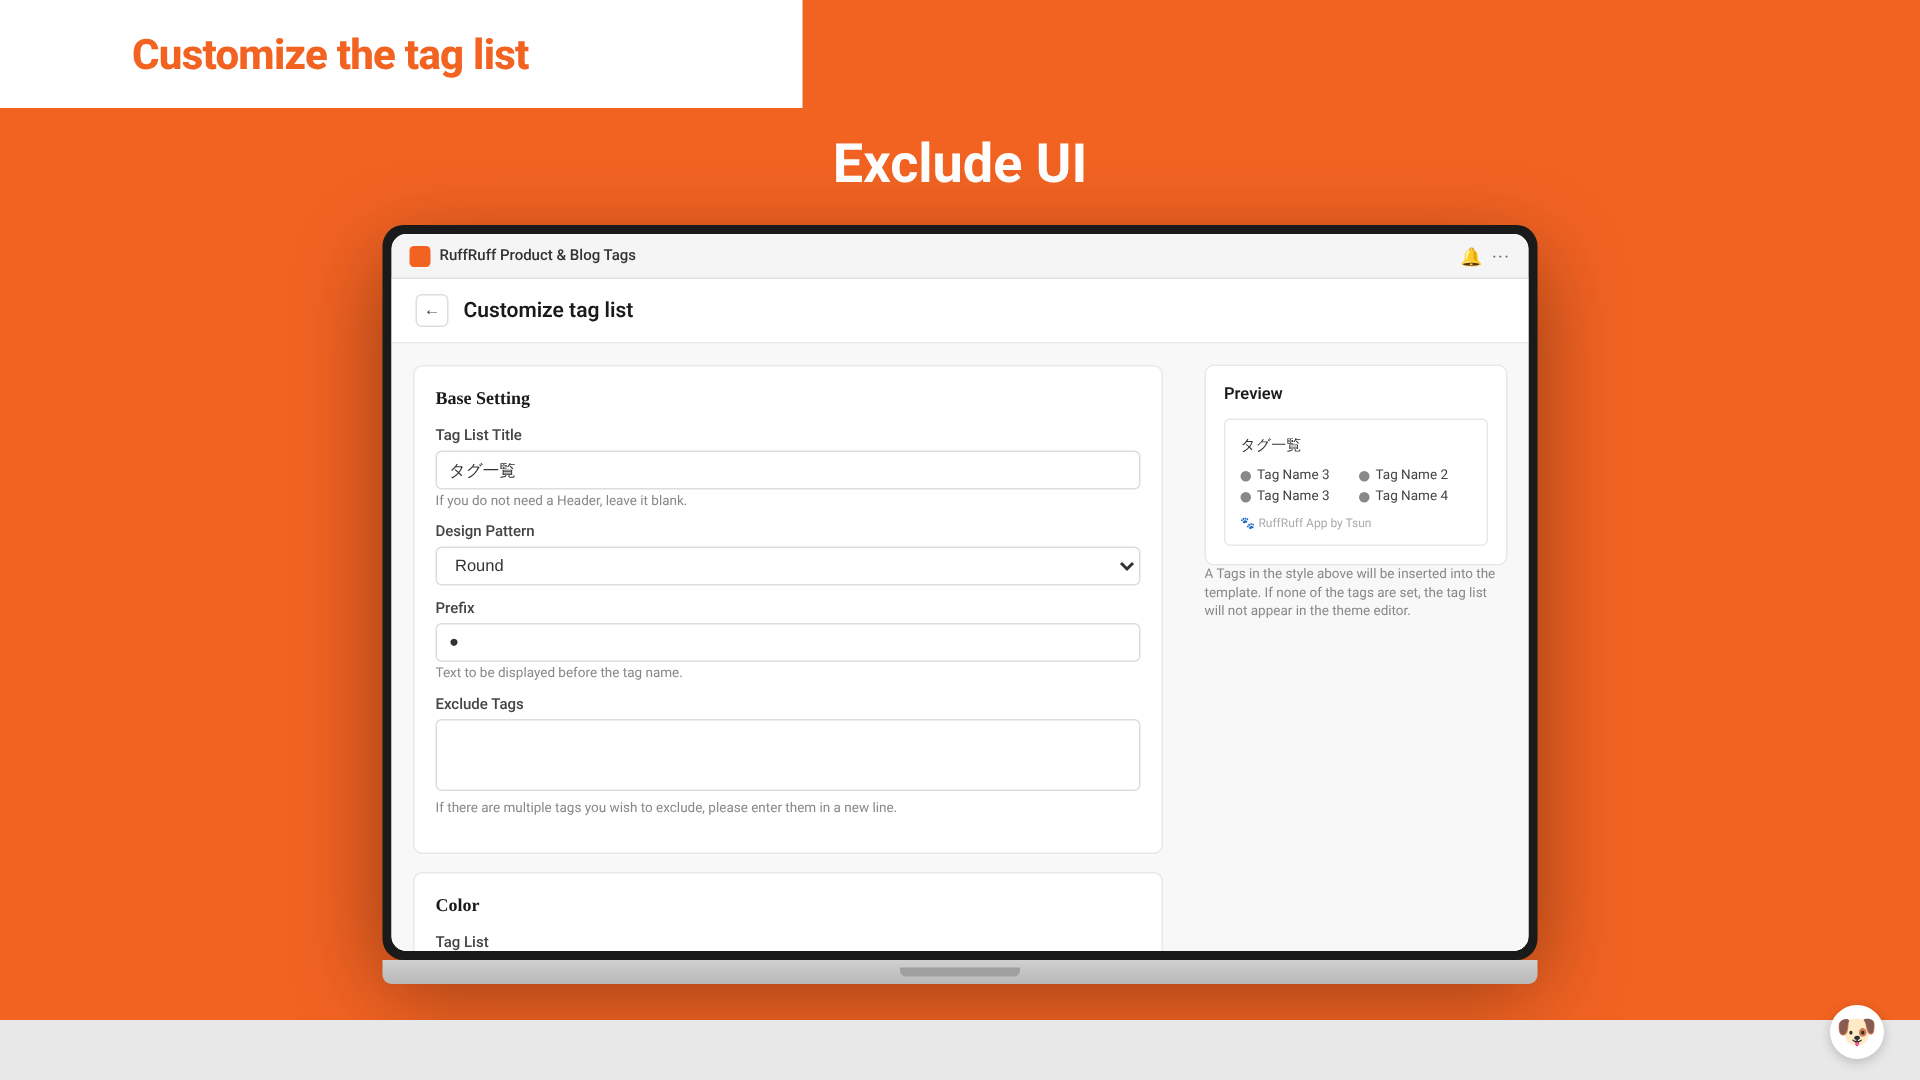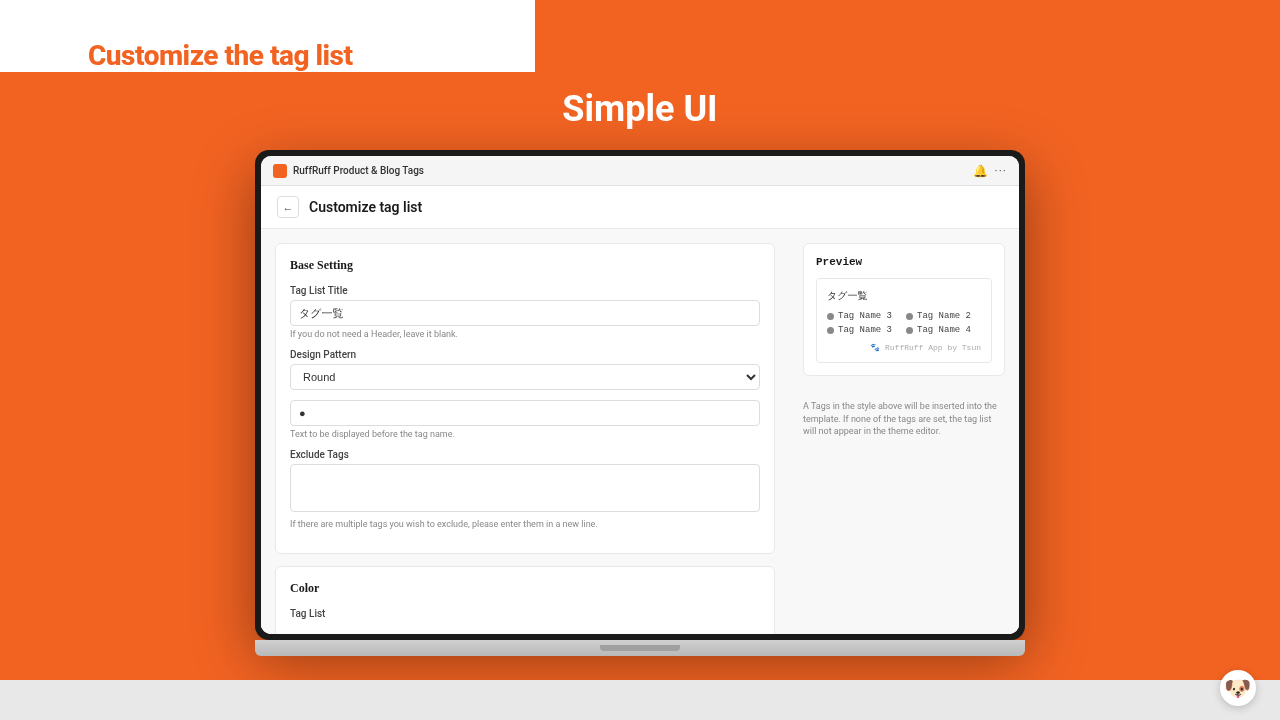--- a/index.html
+++ b/index.html
@@ -14,21 +14,21 @@
 
     
     .top-banner {
       position: absolute;
       top: 0;
       left: 0;
       width: 535px;
       height: 72px;
       background: #fff;
       display: flex;
-      align-items: flex-end;
+      align-items: center;
       padding-left: 88px;
     }
     .top-banner h1 {
       color: #F26322;
       font-size: 28px;
       font-weight: 800;
       letter-spacing: -0.5px;
     }
 
     
@@ -231,22 +231,21 @@
       background: #fff;
       resize: none;
     }
 
     
     .preview-card {
       background: #fff;
       border: 1px solid #e8e8e8;
       border-radius: 6px;
       padding: 12px;
-      margin-bottom: 24px;
-      font-family: Liberation Mono, monospace;
+      margin-bottom: 0;
     }
     .preview-title {
       font-size: 11px;
       font-weight: 600;
       color: #1a1a1a;
       margin-bottom: 10px;
     }
     .preview-inner {
       background: #fff;
       border: 1px solid #e8e8e8;
@@ -272,21 +271,20 @@
       color: #444;
     }
     .tag-dot {
       width: 7px;
       height: 7px;
       border-radius: 50%;
       background: #888;
       flex-shrink: 0;
     }
     .preview-footer {
-      text-align: right;
       margin-top: 8px;
       font-size: 8px;
       color: #aaa;
     }
     .preview-note {
       font-size: 9px;
       color: #888;
       line-height: 1.4;
     }
 
@@ -337,21 +335,21 @@
       box-shadow: 0 2px 8px rgba(0,0,0,0.2);
     }
   </style>
 </head>
 <body>
 
 <div class="top-banner">
   <h1>Customize the tag list</h1>
 </div>
 
-<div class="center-title">Simple UI</div>
+<div class="center-title">Exclude UI</div>
 
 <div class="laptop-wrapper">
   <div class="laptop-screen">
     <div class="laptop-screen-inner">
 
       <div class="app-chrome">
         <div class="app-chrome-left">
           <div class="app-logo"></div>
           <span class="app-title-text">RuffRuff Product &amp; Blog Tags</span>
         </div>
@@ -384,20 +382,21 @@
               <div class="field-group">
                 <div class="field-label">Design Pattern</div>
                 <select class="select-input">
                   <option>Round</option>
                   <option>Square</option>
                   <option>Pill</option>
                 </select>
               </div>
 
               <div class="field-group">
+                <div class="field-label">Prefix</div>
                 <input class="text-input" type="text" value="●" style="">
                 <div class="field-hint">Text to be displayed before the tag name.</div>
               </div>
 
               <div class="field-group">
                 <div class="field-label">Exclude Tags</div>
                 <textarea class="textarea-input" style=""></textarea>
                 <div class="field-hint">If there are multiple tags you wish to exclude, please enter them in a new line.</div>
               </div>
             </div>

